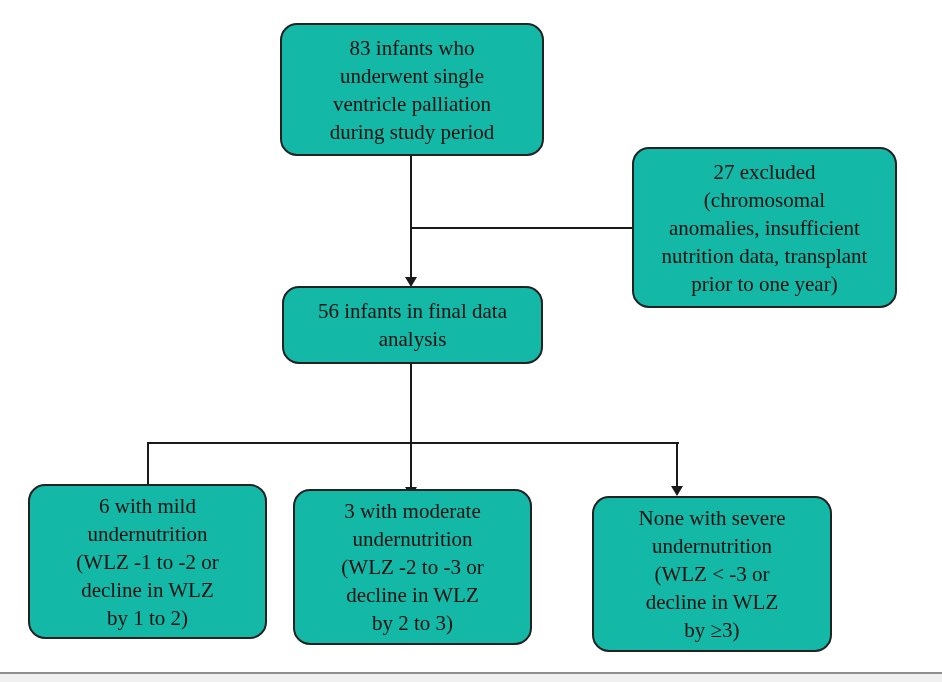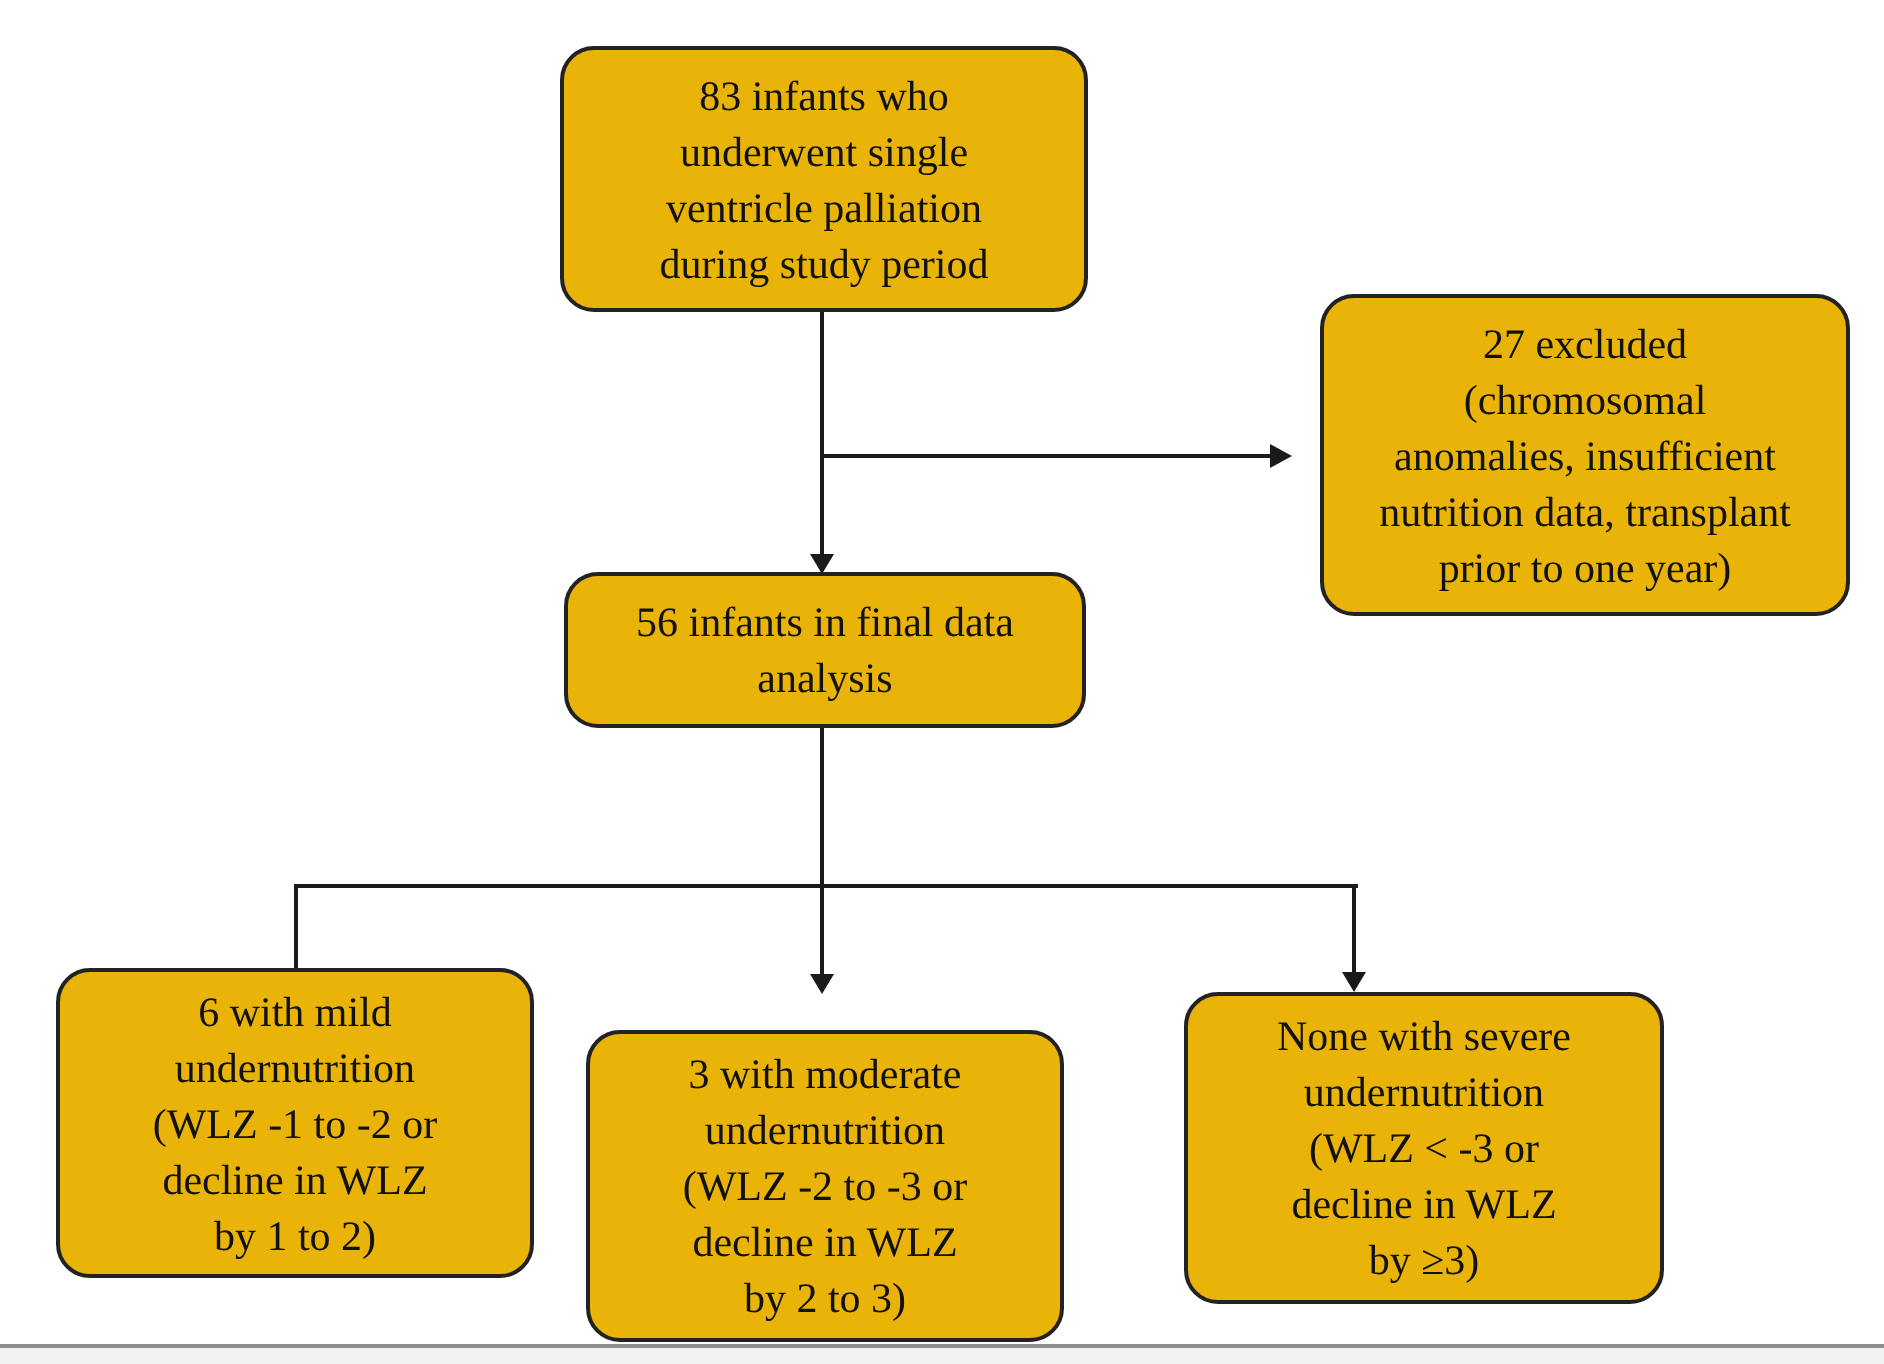--- a/index.html
+++ b/index.html
@@ -13,21 +13,21 @@
     height: 682px;
     background: #ffffff;
     font-family: "Liberation Serif", "DejaVu Serif", serif;
     overflow: hidden;
   }
   .node {
     position: absolute;
     box-sizing: border-box;
     border: 2px solid #222222;
     border-radius: 17px;
-    background: #eab308;
+    background: #14b8a6;
     display: flex;
     align-items: center;
     justify-content: center;
   }
   .node-text {
     white-space: pre-line;
     text-align: center;
     font-size: 21px;
     line-height: 28px;
     color: #111111;
@@ -64,24 +64,24 @@
     position: absolute;
     left: 0;
     top: 674px;
     width: 942px;
     height: 8px;
     background: #f0f0f0;
   }
 
   
   #node-enrolled  { left: 280px; top: 23px;  width: 264px; height: 133px; }
-  #node-excluded  { left: 660px; top: 147px; width: 265px; height: 161px; }
+  #node-excluded  { left: 632px; top: 147px; width: 265px; height: 161px; }
   #node-final     { left: 282px; top: 286px; width: 261px; height: 78px;  }
   #node-mild      { left: 28px;  top: 484px; width: 239px; height: 155px; }
-  #node-moderate  { left: 293px; top: 515px; width: 239px; height: 156px; }
+  #node-moderate  { left: 293px; top: 489px; width: 239px; height: 156px; }
   #node-severe    { left: 557px; top: 496px; width: 240px; height: 156px; margin-left: 35px; }
 
   
   #c-top-vert      { left: 410px; top: 155px; width: 2px;   height: 123px; }
   #a-top-down      { left: 405px; top: 277px; }
   #c-excl-horiz    { left: 411px; top: 227px; width: 224px; height: 2px; }
   #a-excl-right    { left: 635px; top: 222px; }
   #c-final-vert    { left: 410px; top: 363px; width: 2px;   height: 80px; }
   #c-branch-horiz  { left: 147px; top: 442px; width: 532px; height: 2px; }
   #c-left-drop     { left: 147px; top: 442px; width: 2px;   height: 47px; }

